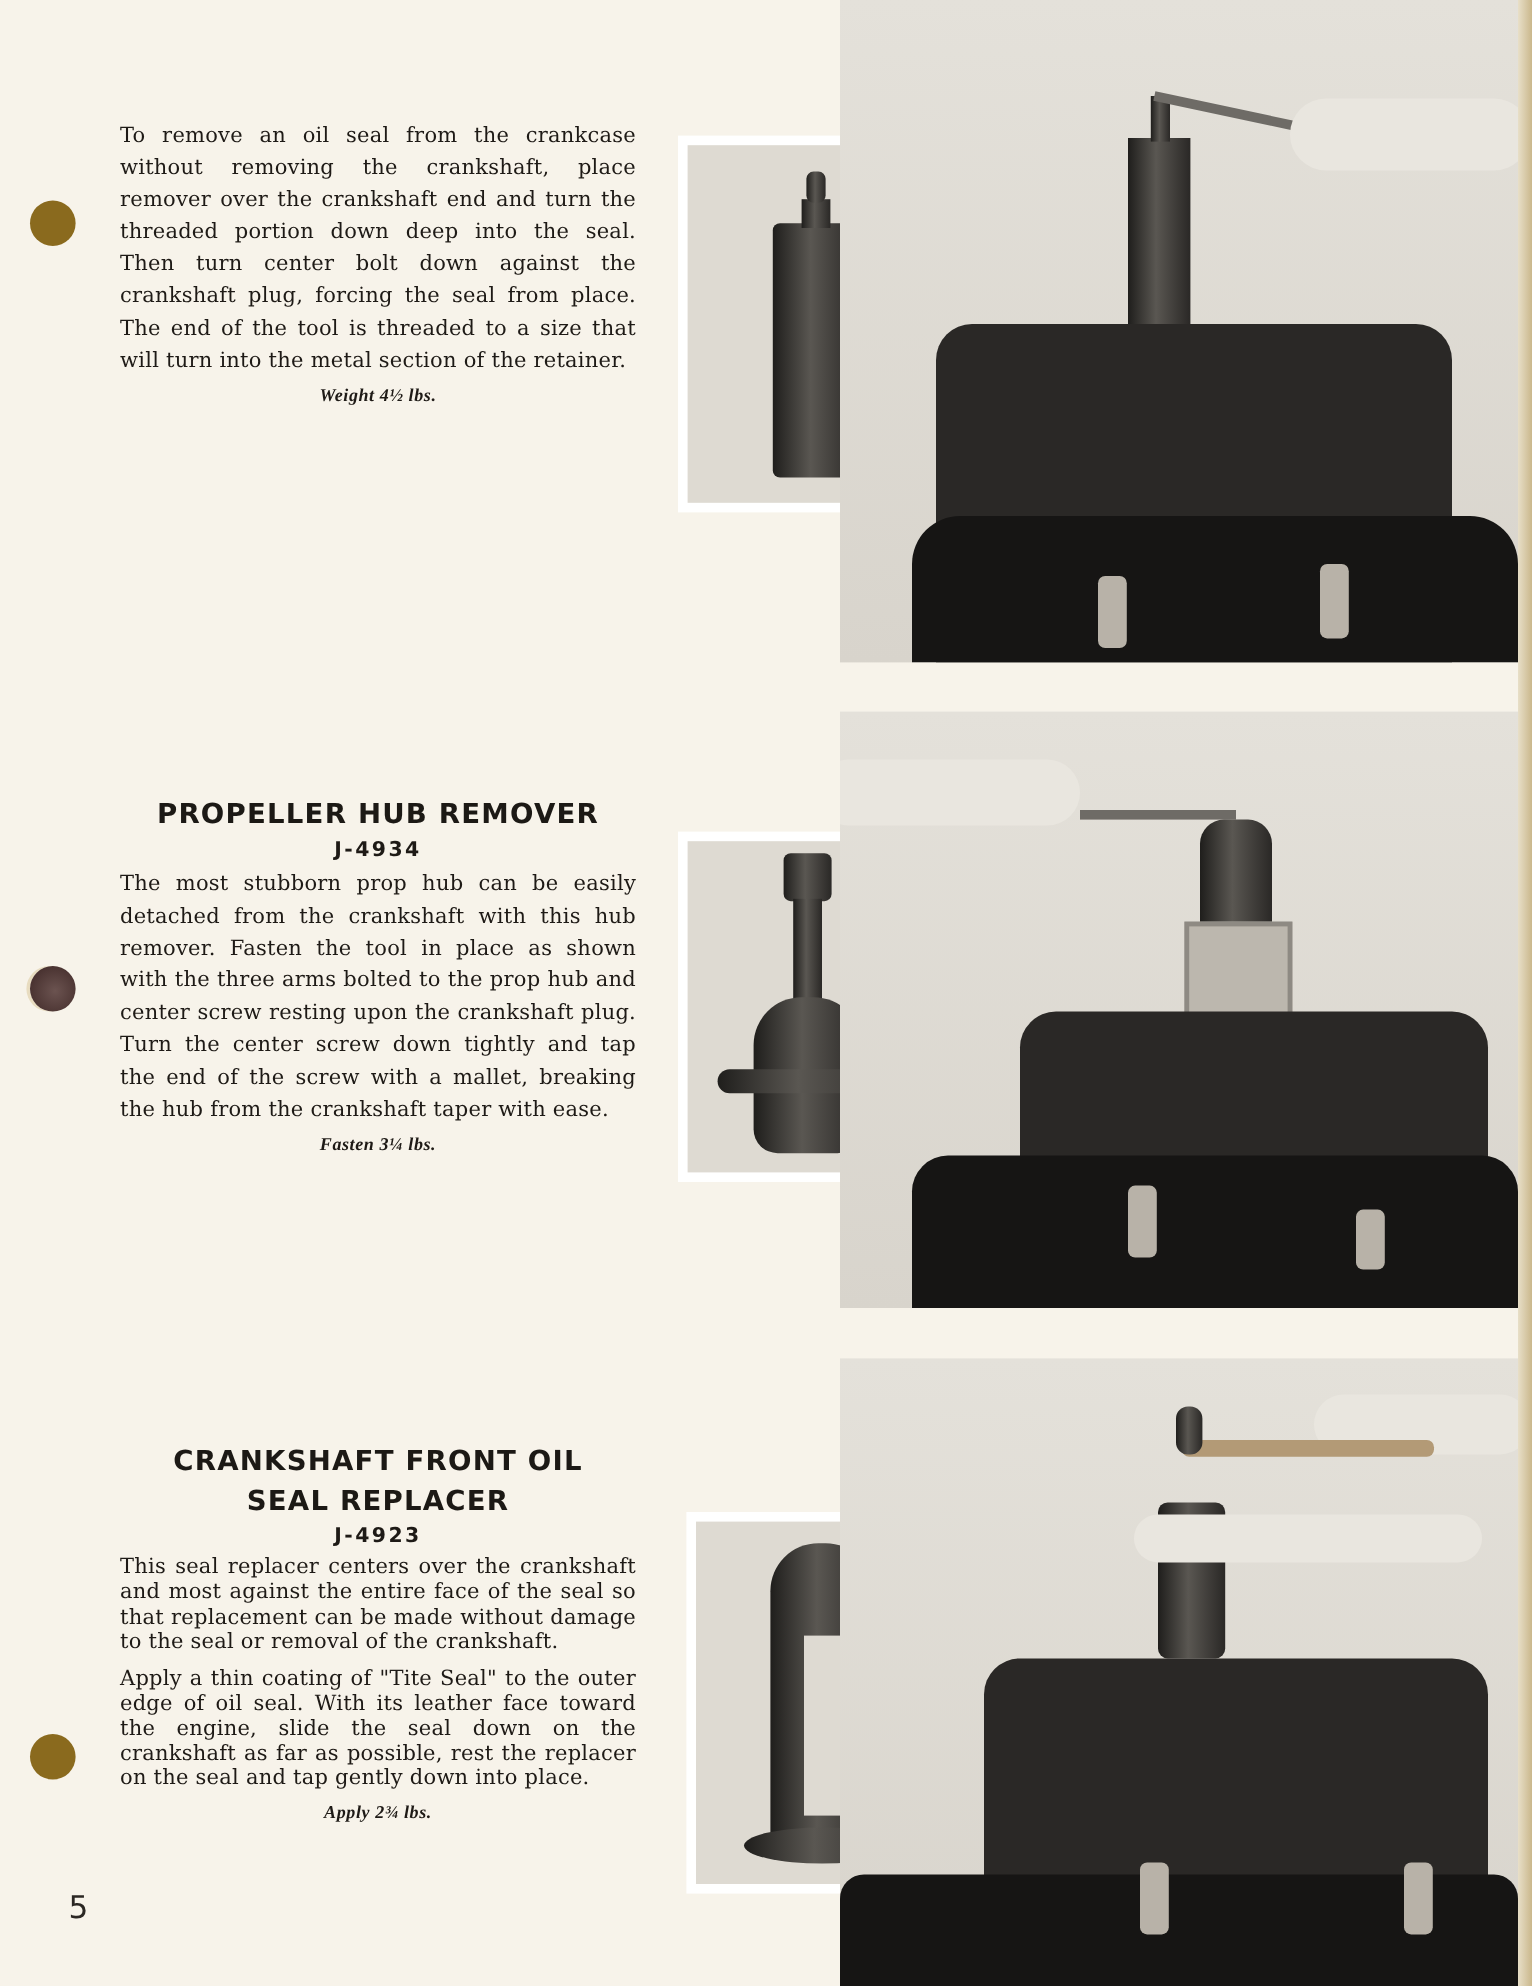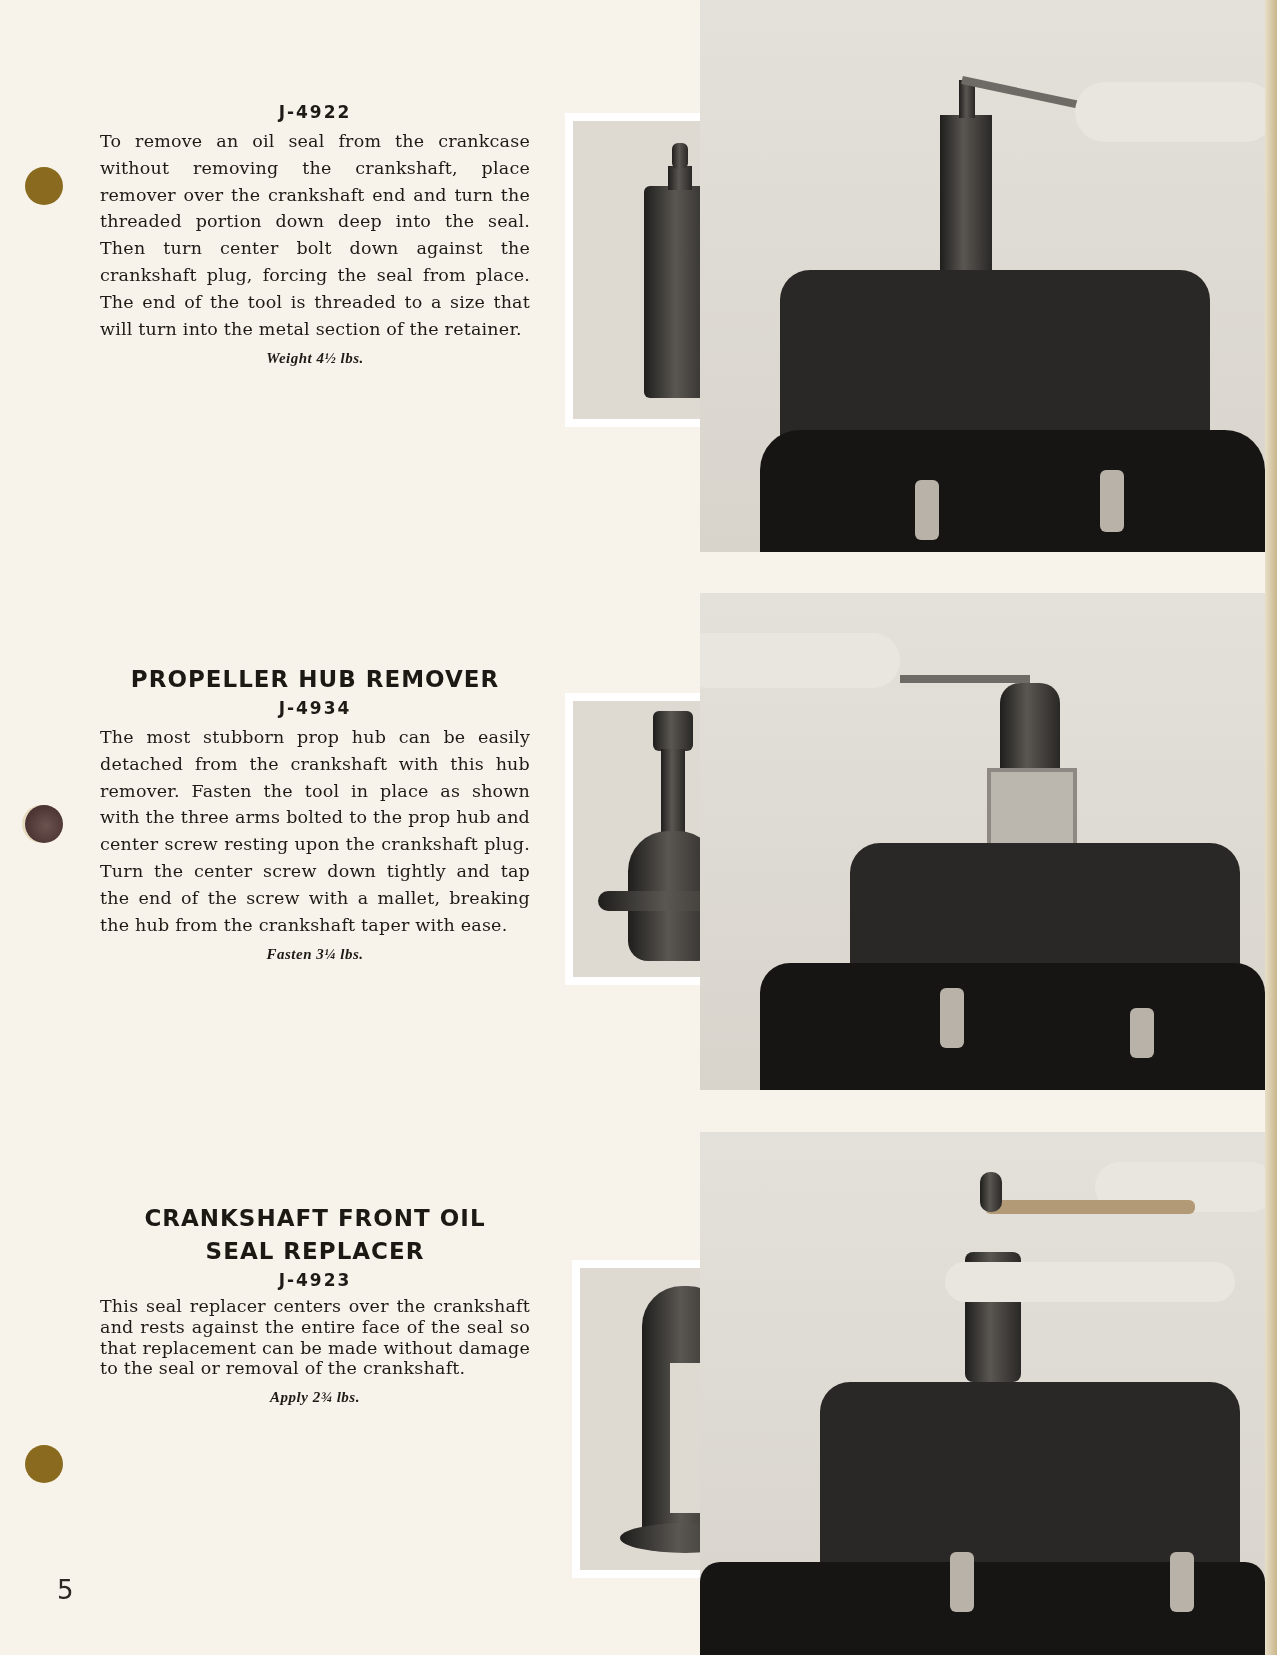--- a/index.html
+++ b/index.html
@@ -63,21 +63,20 @@
 </head>
 <body>
 
 <div class="page-edge"></div>
 
 <div class="punch" style="top:167px;"></div>
 <div class="punch hole" style="top:805px;"></div>
 <div class="punch" style="top:1445px;"></div>
 
 <div class="section" style="top:100px;">
-  <div class="part-no">J-4922</div>
   <p class="body-text">To remove an oil seal from the crankcase without removing the crankshaft, place remover over the crankshaft end and turn the threaded portion down deep into the seal. Then turn center bolt down against the crankshaft plug, forcing the seal from place. The end of the tool is threaded to a size that will turn into the metal section of the retainer.</p>
   <div class="weight">Weight 4½ lbs.</div>
 </div>
 
 <div class="inset-frame" style="left:565px; top:113px;">
   <div class="photo" style="width:220px; height:298px;">
     <div class="cyl" style="left:71px; top:65px; width:70px; height:212px; border-radius:6px;"></div>
     <div class="cyl" style="left:95px; top:45px; width:24px; height:24px;"></div>
     <div class="cyl" style="left:99px; top:22px; width:16px; height:26px; border-radius:6px;"></div>
   </div>
@@ -122,21 +121,22 @@
   <div class="band" style="left:240px; top:395px; width:24px; height:60px;"></div>
   <div class="band" style="left:430px; top:415px; width:24px; height:50px;"></div>
 </div>
 
 <div class="section" style="top:1202px;">
   <h2 class="title">
     <span>CRANKSHAFT FRONT OIL</span><br>
     <span>SEAL REPLACER</span>
   </h2>
   <div class="part-no">J-4923</div>
-  <p class="body-text tight">This seal replacer centers over the crankshaft and rests against the entire face of the seal so that replacement can be made without damage to the seal or removal of the crankshaft.</p>
+  <p class="body-text tight">This seal replacer centers over the crankshaft and most against the entire face of the seal so that replacement can be made without damage to the seal or removal of the crankshaft.</p>
+  <p class="body-text tight">Apply a thin coating of "Tite Seal" to the outer edge of oil seal. With its leather face toward the engine, slide the seal down on the crankshaft as far as possible, rest the replacer on the seal and tap gently down into place.</p>
   <div class="weight">Apply 2¾ lbs.</div>
 </div>
 
 <div class="inset-frame" style="left:572px; top:1260px;">
   <div class="photo" style="width:210px; height:302px;">
     <div class="cyl" style="left:62px; top:18px; width:86px; height:250px; border-radius:40px 40px 4px 4px;"></div>
     <div style="position:absolute; left:90px; top:95px; width:30px; height:150px; background:#dedad2;"></div>
     <div class="cyl" style="left:40px; top:255px; width:130px; height:30px; border-radius:50%;"></div>
   </div>
 </div>

